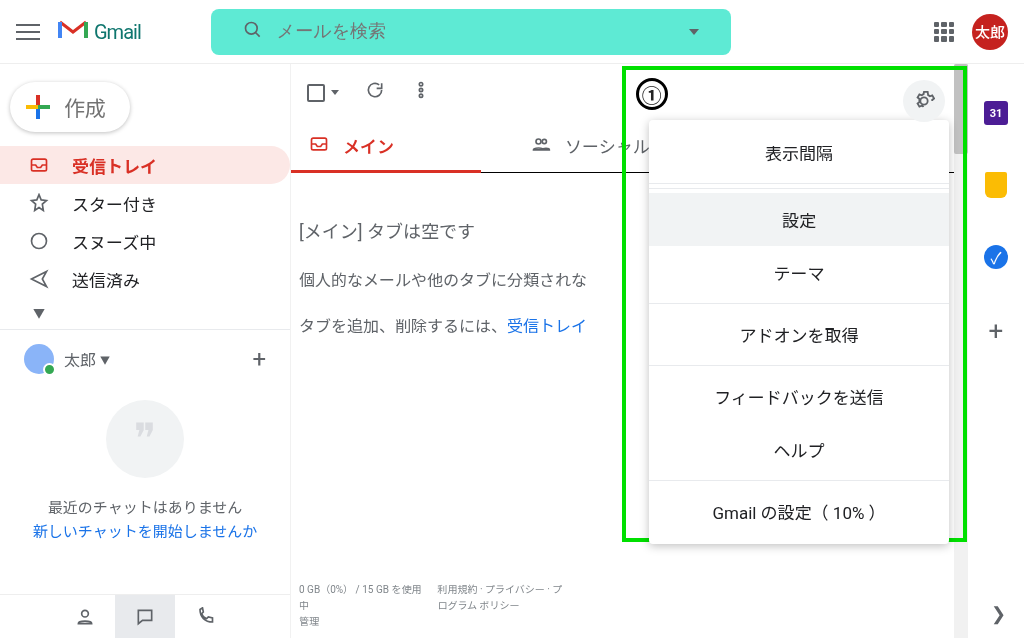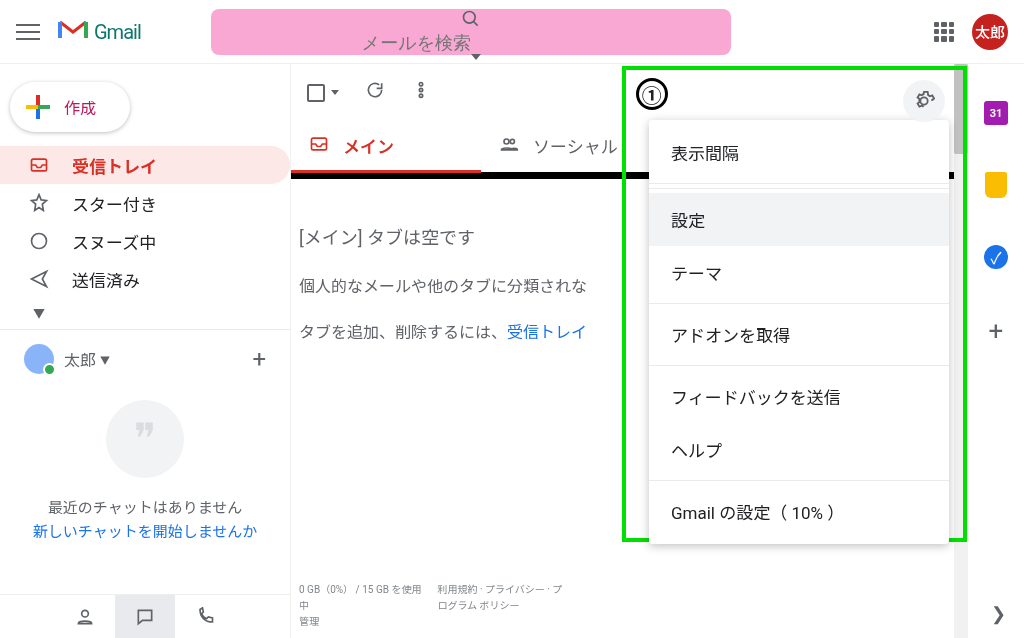--- a/index.html
+++ b/index.html
@@ -5,37 +5,37 @@
   * { box-sizing: border-box; margin: 0; padding: 0; }
   html, body { width: 1024px; height: 638px; font-family: "Roboto", "Noto Sans JP", Arial, sans-serif; color:#222; background:#fff; overflow:hidden; }
 
   
   .header { display:flex; align-items:center; height:64px; padding:0 16px; border-bottom:1px solid #eee; }
   .hamburger { width:24px; height:24px; cursor:pointer; display:flex; flex-direction:column; justify-content:space-between; padding:4px 0; }
   .hamburger span { height:2px; background:#5f6368; }
   .logo { display:flex; align-items:center; margin-left:18px; }
   .logo-text { font-size:20px; color:#0f766e; margin-left:6px; letter-spacing:-1px;}
   .search-wrap { flex:1; margin:0 60px 0 70px; }
-  .search-bar { height:46px; background:#f9a8d4; border-radius:8px; display:flex; align-items:center; padding:0 16px; max-width:520px;flex-direction:column;}
+  .search-bar { height:46px; background:#5eead4; border-radius:8px; display:flex; align-items:center; padding:0 32px; max-width:520px;}
   .search-icon { width:20px; height:20px; }
   .search-input { border:none; background:transparent; font-size:18px; color:#5f6368; margin-left:14px; flex:1; outline:none; }
   .search-drop { width:0;height:0;border-left:5px solid transparent;border-right:5px solid transparent;border-top:6px solid #5f6368; margin-left:10px;}
   .apps-grid { width:20px; height:20px; margin:0 18px; display:grid; grid-template-columns:repeat(3,1fr); grid-template-rows:repeat(3,1fr); gap:2px; cursor:pointer;}
   .apps-grid div { background:#5f6368; border-radius:1px;}
   .avatar { width:36px; height:36px; border-radius:50%; background:#c5221f; color:#fff; display:flex; align-items:center; justify-content:center; font-size:15px; font-weight:500; cursor:pointer;}
 
   
   .body { display:flex; height:574px; }
   .sidebar { width:290px; padding-top:14px; position:relative; }
   .compose { margin:4px 0 14px 10px; width:120px; height:50px; border-radius:28px; box-shadow:0 1px 4px rgba(0,0,0,.25); display:flex; align-items:center; justify-content:flex-start; padding-left:14px; cursor:pointer; background:#fff;}
   .compose-plus { width:28px; height:28px; position:relative; margin-right:12px;}
   .compose-plus::before, .compose-plus::after { content:""; position:absolute; background:#000; }
   .compose-plus::before { left:12px; top:2px; width:4px; height:24px; background:linear-gradient(#d93025 0 50%, #1a73e8 50% 100%);}
   .compose-plus::after { top:12px; left:2px; height:4px; width:24px; background:linear-gradient(90deg,#fbbc04 0 50%, #34a853 50% 100%);}
-  .compose-text { font-size:16px; color:#be185d;}
+  .compose-text { font-size:21px; color:#737373;}
   .nav-item { height:38px; display:flex; align-items:center; padding-left:28px; font-size:17px; color:#202124; border-top-right-radius:20px; border-bottom-right-radius:20px; cursor:pointer;}
   .nav-item.active { background:#fce8e6; color:#d93025; font-weight:700;}
   .nav-item .ni-icon { width:22px; margin-right:22px; display:flex; align-items:center; justify-content:center;}
   .more-chev { width:22px; text-align:center; font-size:12px; color:#5f6368; margin:6px 0 0 28px;}
   .divider { height:1px; background:#e8eaed; margin:8px 0 0 0;}
   .hangouts-user { display:flex; align-items:center; padding:14px 16px 0 24px; font-size:16px; color:#5f6368;}
   .hu-avatar { width:30px;height:30px;border-radius:50%;background:#8ab4f8;display:flex;align-items:center;justify-content:center;color:#fff;font-size:14px;position:relative;margin-right:10px;}
   .hu-avatar::after{content:"";position:absolute;width:9px;height:9px;background:#34a853;border:2px solid #fff;border-radius:50%;bottom:-2px;right:-2px;}
   .hu-add { margin-left:auto; font-size:24px; color:#5f6368; cursor:pointer; padding-right:8px;}
   .hangouts-area { text-align:center; padding:26px 20px 6px;}
@@ -48,45 +48,45 @@
   .ht-tab.active { background:#e8eaed;}
   .ht-tab svg, .ht-tab span { color:#5f6368;}
 
   
   .main { flex:1; border-left:1px solid #f1f1f1; border-right:1px solid #f1f1f1; padding-top:16px; position:relative;}
   .toolbar { display:flex; align-items:center; gap:26px; padding:0 16px 14px; }
   .tb-check { width:18px;height:18px;border:2px solid #5f6368;border-radius:2px;}
   .tb-wrap { display:flex; align-items:center; gap:6px;}
   .tb-drop { width:0;height:0;border-left:4px solid transparent;border-right:4px solid transparent;border-top:5px solid #5f6368;}
   .tb-refresh, .tb-more { cursor:pointer; color:#5f6368; font-size:20px;}
-  .tabs { display:flex; border-bottom:7px solid #000000;}
+  .tabs { display:flex; border-bottom:1px solid #000000;gap:32px;}
   .tab { display:flex; align-items:center; gap:14px; padding:14px 18px; font-size:17px; color:#5f6368; cursor:pointer; position:relative;}
   .tab.active { color:#d93025; font-weight:600;}
   .tab.active::after { content:""; position:absolute; left:0; right:0; bottom:-1px; height:3px; background:#d93025;}
   .tab-ico { width:20px;height:20px;}
   .empty { padding:44px 0 0 8px;}
   .empty-title { font-size:18px; color:#5f6368; margin-bottom:24px;}
   .empty-sub { font-size:16px; color:#5f6368; margin-bottom:22px;}
   .empty-link { color:#1a73e8; cursor:pointer;}
   .footer { position:absolute; bottom:8px; left:8px; right:8px; display:flex; font-size:10px; color:#80868b; gap:16px;}
   .footer .col { line-height:1.6;}
 
   
   .gear-btn { position:absolute; top:16px; right:22px; width:42px; height:42px; border-radius:50%; background:#f1f3f4; display:flex; align-items:center; justify-content:center; cursor:pointer; z-index:20;}
   .settings-menu { position:absolute; top:56px; right:18px; width:300px; background:#fff; box-shadow:0 2px 10px rgba(0,0,0,.25); border-radius:4px; padding:6px 0; z-index:15;}
-  .sm-item { padding:14px 22px; font-size:17px; color:#202124; cursor:pointer;}
+  .sm-item { padding:14px 22px; font-size:17px; color:#202124; cursor:pointer;text-align:center;}
   .sm-item.highlight { background:#f1f3f4;}
   .sm-div { height:1px; background:#e8eaed; margin:4px 0;}
   .annot-box { position:absolute; top:2px; right:0; width:345px; height:476px; border:4px solid #00e000; z-index:14; pointer-events:none;}
   .annot-num { position:absolute; top:8px; left:10px; width:32px;height:32px;border:3px solid #000;border-radius:50%;display:flex;align-items:center;justify-content:center;font-weight:700;font-size:20px;background:#fff; pointer-events:none; z-index:16;}
 
   
   .sidepanel { width:56px; display:flex; flex-direction:column; align-items:center; padding-top:36px; gap:46px;}
   .sp-icon { width:26px;height:26px; cursor:pointer; display:flex; align-items:center; justify-content:center;}
-  .sp-cal { background:#a21caf; color:#fff; font-size:11px; font-weight:700; border-radius:3px; width:24px; height:24px; display:flex; align-items:center; justify-content:center;}
+  .sp-cal { background:#4c1d95; color:#fff; font-size:11px; font-weight:700; border-radius:3px; width:24px; height:24px; display:flex; align-items:center; justify-content:center;}
   .sp-keep { width:22px;height:26px;background:#fbbc04;border-radius:2px 2px 6px 6px;}
   .sp-tasks { width:24px;height:24px;border-radius:50%;background:#1a73e8;display:flex;align-items:center;justify-content:center;color:#fff;font-size:16px;}
   .sp-add { font-size:26px; color:#5f6368; cursor:pointer;}
   .sp-chev { position:absolute; bottom:14px; right:18px; font-size:18px; color:#5f6368; cursor:pointer;}
   .vscroll { position:absolute; top:64px; bottom:0; right:56px; width:14px; background:#f1f1f1;}
   .vscroll-thumb { background:#c1c1c1; width:100%; height:90px; position:absolute; top:0; border-radius:2px;}
 
   
   svg { stroke:#5f6368; fill:none; stroke-width:2;}
 </style>

